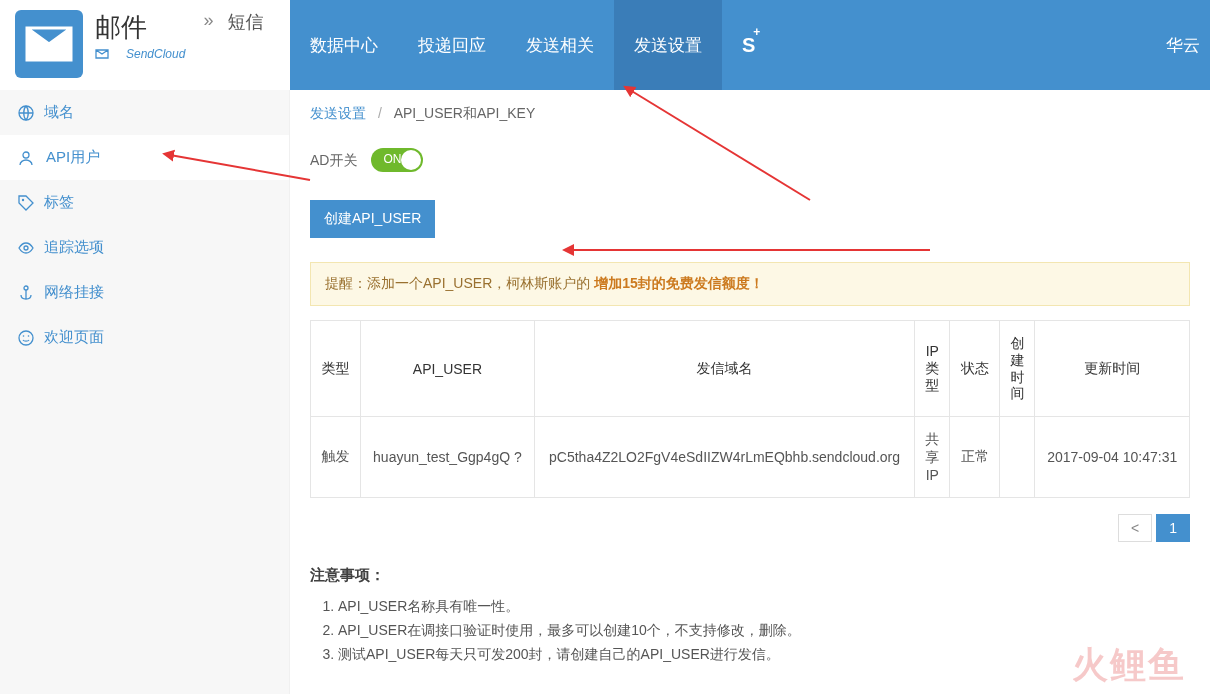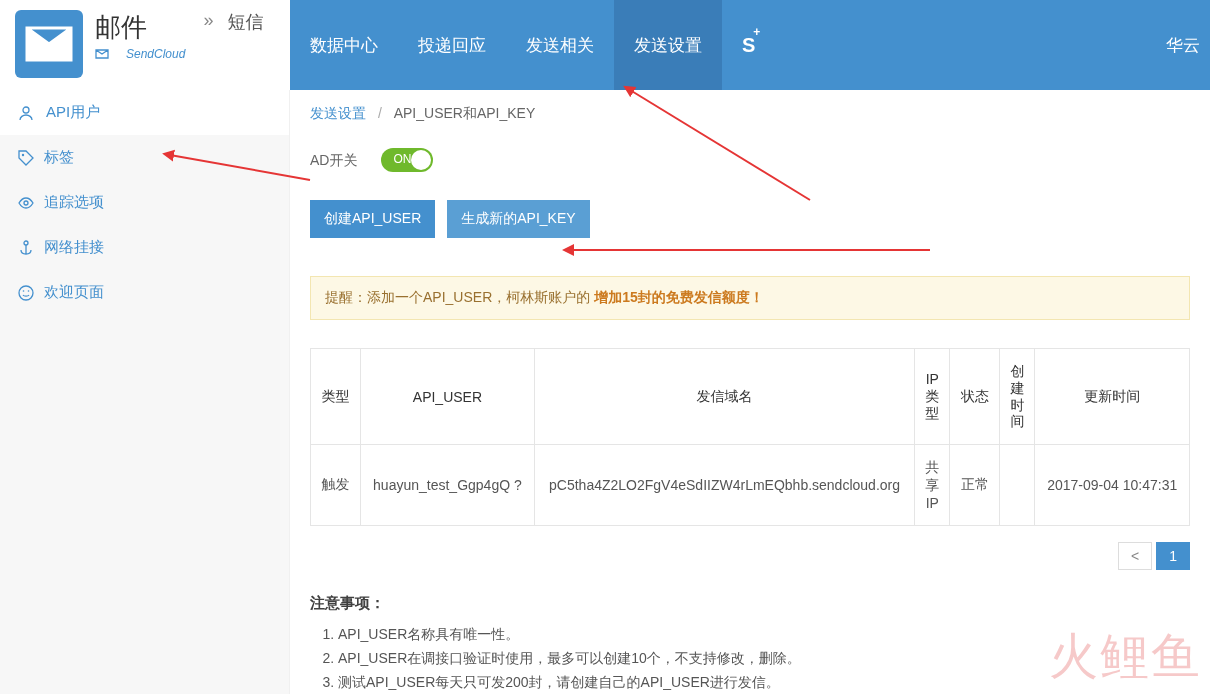--- a/index.html
+++ b/index.html
@@ -27,49 +27,49 @@
     .sidebar { width: 290px; background: #f7f7f7; border-right: 1px solid #f0f0f0; }
     .side-item { display: flex; align-items: center; padding: 13px 18px; color: #4490ce; font-size: 15px; cursor: pointer; gap: 10px; }
     .side-item.active { background: #fff; color: #4490ce; gap: 12px; }
     .side-item svg { width: 16px; height: 16px; }
     
     .main { flex: 1; padding: 0; overflow: hidden; position: relative; }
     .breadcrumb { padding: 15px 20px; color: #666; font-size: 14px; }
     .breadcrumb a { color: #4490ce; text-decoration: none; }
     .breadcrumb .sep { margin: 0 8px; color: #aaa; }
     
-    .ad-row { padding: 10px 20px 18px; display: flex; align-items: center; gap: 24px; flex-wrap: wrap; line-height: 1.6; }
+    .ad-row { padding: 10px 20px 18px; display: flex; align-items: center; gap: 14px; flex-wrap: wrap; line-height: 1.6; }
     .ad-label { color: #666; }
     .toggle { width: 52px; height: 24px; background: #6fb92c; border-radius: 12px; position: relative; cursor: pointer; display: flex; align-items: center; }
     .toggle-knob { width: 20px; height: 20px; background: #fff; border-radius: 50%; position: absolute; right: 2px; }
     .toggle-text { color: #fff; font-size: 12px; position: absolute; left: 12px; }
     .ad-desc { color: #666; flex: 1; }
     
     .btn-row { padding: 10px 20px; display: flex; gap: 12px; }
     .btn { background: #4490ce; color: #fff; border: none; padding: 10px 14px; font-size: 14px; cursor: pointer; }
     .btn2 { background: #5a9fd4; }
     
-    .alert { margin: 28px 20px; background: #fdf8e5; border: 1px solid #f3e6b1; padding: 12px 14px; color: #99702f; font-size: 14px; }
+    .alert { margin: 14px 20px; background: #fdf8e5; border: 1px solid #f3e6b1; padding: 12px 14px; color: #99702f; font-size: 14px; }
     .alert b { color: #cc7a1f; font-weight: bold; }
     
     .table { margin: 12px 20px 0; border-collapse: collapse; width: calc(100% - 40px); }
     .table th, .table td { border: 1px solid #e5e5e5; padding: 14px 10px; text-align: center; font-size: 14px; color: #555; }
     .table th { font-weight: normal; color: #333; }
     .th-vert { width: 34px; writing-mode: horizontal-tb; line-height: 1.2; }
     .td-api { text-align: left; padding-left: 18px; }
     
     .pagination { display: flex; justify-content: flex-end; padding: 16px 20px; gap: 4px; }
     .page-btn { border: 1px solid #ddd; padding: 5px 12px; color: #888; cursor: pointer; background: #fff; }
     .page-btn.active { background: #4490ce; color: #fff; border-color: #4490ce; }
     
     .notes { padding: 8px 20px 18px; }
     .notes-title { color: #404040; font-size: 15px; margin-bottom: 10px; font-weight: bold; }
     .notes ol { padding-left: 28px; color: #555; line-height: 1.7; font-size: 14px; }
     
-    .watermark { position: absolute; right: 8px; bottom: 4px; font-size: 49px; font-weight: normal; color: rgba(220,40,40,0.25); pointer-events: none; letter-spacing: 2px; }
+    .watermark { position: absolute; right: 24px; bottom: 4px; font-size: 36px; font-weight: bold; color: rgba(220,40,40,0.25); pointer-events: none; letter-spacing: 2px; }
     
     .arrow { position: absolute; pointer-events: none; }
   </style>
 </head>
 <body>
 
 <div class="header">
   <div class="logo-section">
     <div class="logo-icon">
       <svg viewBox="0 0 48 36">
@@ -97,20 +97,27 @@
     <div class="nav-item active">发送设置</div>
     <div class="nav-item">
         <span class="nav-s"><span>S</span><sup>+</sup></span>
       </div>
     <div class="nav-right">华云</div>
   </div>
 </div>
 
 <div class="container">
   <div class="sidebar">
+    <div class="side-item">
+      <svg viewBox="0 0 16 16">
+          <circle cx="8" cy="8" r="7" stroke="#4490ce" fill="none" stroke-width="1.3"></circle>
+          <path d="M1 8h14M8 1c3 3 3 11 0 14M8 1c-3 3-3 11 0 14" stroke="#4490ce" fill="none" stroke-width="1.3"></path>
+        </svg>
+      <span>域名</span>
+    </div>
     <div class="side-item active">
       <svg viewBox="0 0 16 16">
           <circle cx="8" cy="5" r="3" stroke="#4490ce" fill="none" stroke-width="1.3"></circle>
           <path d="M2 15c0-3 3-5 6-5s6 2 6 5" stroke="#4490ce" fill="none" stroke-width="1.3"></path>
         </svg>
       <span>API用户</span>
     </div>
     <div class="side-item">
       <svg viewBox="0 0 16 16">
           <path d="M1 1h7l7 7-7 7-7-7z" stroke="#4490ce" fill="none" stroke-width="1.3"></path>
@@ -153,21 +160,20 @@
     <div class="ad-row">
       <span class="ad-label">AD开关</span>
       <div class="toggle">
         <span class="toggle-text">ON</span>
         <span class="toggle-knob"></span>
       </div>
     </div>
 
     <div class="btn-row">
       <button class="btn">创建API_USER</button>
-      <button class="btn btn2">生成新的API_KEY</button>
     </div>
 
     <div class="alert">
       <span>提醒：</span><span>添加一个API_USER，柯林斯账户的 </span><b>增加15封的免费发信额度！</b>
     </div>
 
     <table class="table">
       <thead>
         <tr>
           <th>类型</th>

